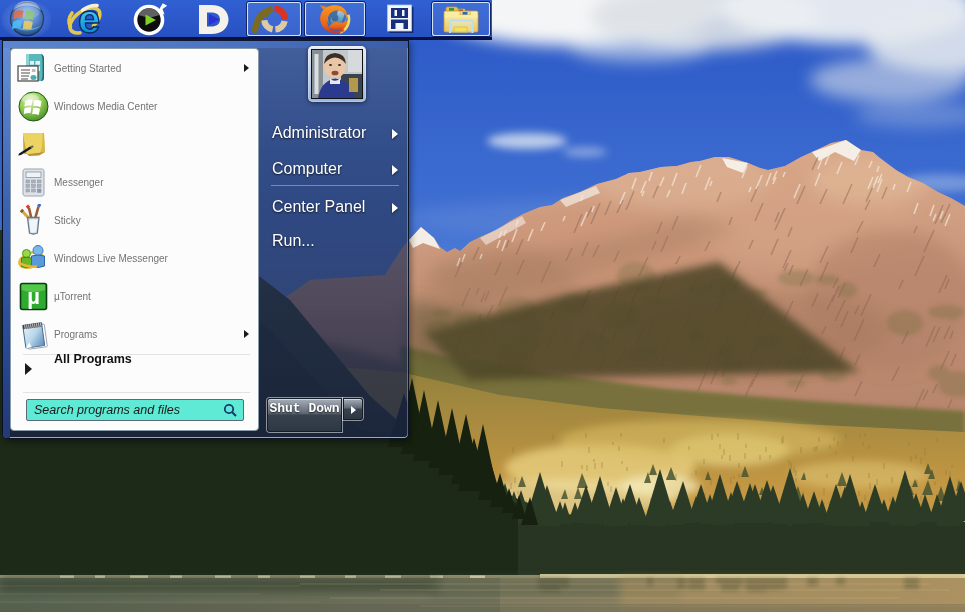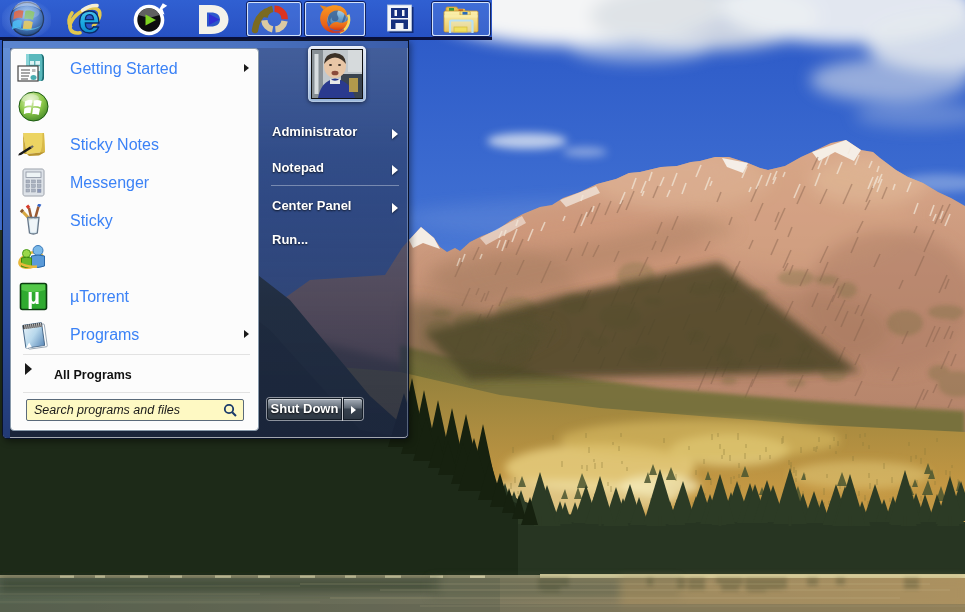--- a/index.html
+++ b/index.html
@@ -15,43 +15,43 @@
   
   #menu{left:2px;top:39px;width:407px;height:400px;border-radius:0 0 5px 5px;
     border:1px solid #0a1228;border-top:2px solid #0e1630;
     background:linear-gradient(rgba(72,96,148,0.85),rgba(48,68,112,0.74) 28%,rgba(32,44,80,0.7) 65%,rgba(26,36,66,0.82));
     box-shadow:inset 0 1px 0 rgba(255,255,255,0.55),inset 0 -1px 0 rgba(255,255,255,0.6),
       inset -1px 0 0 rgba(200,220,250,0.35),inset 1px 0 0 rgba(200,220,250,0.35),
       2px 3px 6px rgba(0,0,0,0.4);box-sizing:border-box;}
   #leftpanel{left:7px;top:7px;width:249px;height:383px;background:#fcfcfc;
     border-radius:4px;border:1px solid #8899aa;box-sizing:border-box;
     box-shadow:inset 0 0 0 1px rgba(255,255,255,0.8);}
-  .mitem{position:absolute;left:59px;height:38px;line-height:38px;font-size:16px;color:#3b82f6;}
+  .mitem{position:absolute;left:43px;height:38px;line-height:38px;font-size:10px;color:#737373;}
   .micon{position:absolute;left:6px;width:33px;height:33px;}
   .marrow{left:233px;width:0;height:0;border-left:5px solid #1a1a1a;
     border-top:4px solid transparent;border-bottom:4px solid transparent;}
-  .rtext{position:absolute;left:269px;color:#fff;font-size:13px;font-weight:bold;
+  .rtext{position:absolute;left:269px;color:#fff;font-size:16px;font-weight:normal;
     text-shadow:0 1px 2px rgba(0,0,0,0.75);}
   .rarr{left:389px;width:0;height:0;border-left:6px solid #fff;
     border-top:5px solid transparent;border-bottom:5px solid transparent;
     filter:drop-shadow(0 1px 1px rgba(0,0,0,0.6));}
   #userpic{left:305px;top:5px;width:58px;height:56px;border-radius:5px;
     background:linear-gradient(rgba(250,252,255,0.9),rgba(180,210,240,0.75));
     box-shadow:0 1px 4px rgba(0,0,0,0.5),inset 0 0 2px #fff;
     padding:3px;box-sizing:border-box;}
   #userpic svg{border:1.5px solid #111;display:block;}
-  #searchbox{left:15px;width:218px;height:22px;top:350px;background:#fef9c3;
+  #searchbox{left:15px;width:218px;height:22px;top:350px;background:#5eead4;
     border:1px solid #5a6a7a;border-radius:2px;box-sizing:border-box;}
   #searchtext{position:absolute;left:7px;top:0;height:20px;line-height:20px;
     font-style:italic;font-size:12.5px;color:#1a1a1a;}
-  #shutdown{left:264px;top:357px;width:75px;height:22px;border-radius:3px 0 0 3px;
+  #shutdown{left:264px;top:357px;width:75px;height:34px;border-radius:3px 0 0 3px;
     background:linear-gradient(#a6aeb8,#5e6874 45%,#38424e 50%,#2e3844);
     border:1px solid #141c26;box-sizing:border-box;color:#fff;font-size:13px;font-weight:bold;
     text-align:center;line-height:20px;text-shadow:0 1px 2px rgba(0,0,0,0.8);
-    box-shadow:0 0 0 1px rgba(255,255,255,0.5),inset 0 1px 0 rgba(255,255,255,0.5);}
+    box-shadow:0 0 0 1px rgba(255,255,255,0.5),inset 0 1px 0 rgba(255,255,255,0.5);font-family:Liberation Mono, monospace;}
   #shutarrow{left:340px;top:357px;width:20px;height:22px;border-radius:0 3px 3px 0;
     background:linear-gradient(#a6aeb8,#5e6874 45%,#38424e 50%,#2e3844);
     border:1px solid #141c26;box-sizing:border-box;
     box-shadow:0 0 0 1px rgba(255,255,255,0.5),inset 0 1px 0 rgba(255,255,255,0.5);}
   #shutarrow span{position:absolute;left:7px;top:7px;width:0;height:0;
     border-left:5px solid #fff;border-top:4px solid transparent;border-bottom:4px solid transparent;}
 </style>
 </head>
 <body>
 <div id="stage">
@@ -843,29 +843,29 @@
             </radialGradient>
           </defs>
           <circle cx="16.5" cy="16.5" r="14.5" fill="url(#wmcg)"></circle>
           <circle cx="16.5" cy="16.5" r="14.5" fill="none" stroke="#1a5a10" stroke-width="1"></circle>
           <path d="M8,11.5 C10.5,10 13,9.7 15.3,10.3 L14.5,15.8 C12.3,15.2 10,15.4 7.5,16.8 Z" fill="#fff"></path>
           <path d="M17,10.5 C19.5,9.6 22,9.8 24.6,11.2 L23.4,17.2 C21.2,16 18.9,15.8 16.3,16.2 Z" fill="#fff"></path>
           <path d="M7.3,18.5 C9.8,17.2 12.2,17 14.3,17.6 L13.5,23.2 C11.4,22.7 9.2,22.9 6.8,24.2 Z" fill="#fff"></path>
           <path d="M16.1,17.9 C18.5,17.4 20.8,17.6 23,18.7 L21.7,25 C19.6,24 17.4,23.8 15.1,24.2 Z" fill="#fff"></path>
           <ellipse cx="13" cy="8.5" rx="9" ry="4.5" fill="#fff" opacity="0.35"></ellipse>
         </svg>
+      <div class="mitem" style="top:39px">Windows Media Center</div>
       <svg class="micon" style="top:79px" viewBox="0 0 33 33">
           <path d="M6,5 L27,5 L28,24 L10,26 Z" fill="#ecd462"></path>
           <path d="M6,5 L10,26 L8,26 Q6.5,26 6.3,24 Z" fill="#c8a838"></path>
           <path d="M27,5 L28,24 L22,27 Q26,21 25.5,5 Z" fill="#d8b948"></path>
           <path d="M10,26 L28,24 L22,27.5 L12,28 Z" fill="#b89430"></path>
           <path d="M2,25.5 L13,18.5 L14.8,20.3 L4,27 L1.2,27.6 Z" fill="#1a1a1a"></path>
           <path d="M13,18.5 L15.5,17.2 L16.8,18.8 L14.8,20.3 Z" fill="#666"></path>
         </svg>
-      <div class="mitem" style="top:77px">Sticky Notes</div>
       <svg class="micon" style="top:117px" viewBox="0 0 33 33">
           <rect x="6" y="3" width="21" height="27" rx="2" fill="#dde2e8" stroke="#7a8290" stroke-width="1"></rect>
           <rect x="6" y="3" width="21" height="27" rx="2" fill="none" stroke="#fff" stroke-width="0.8" opacity="0.6"></rect>
           <rect x="9" y="6" width="15" height="5.5" fill="#eef4f6" stroke="#8a92a0" stroke-width="0.8"></rect>
           <g fill="#aab2c0" stroke="#8a92a0" stroke-width="0.5">
             <rect x="9" y="14" width="3.6" height="3"></rect>
             <rect x="14.7" y="14" width="3.6" height="3"></rect>
             <rect x="20.4" y="14" width="3.6" height="3"></rect>
             <rect x="9" y="18.5" width="3.6" height="3"></rect>
             <rect x="14.7" y="18.5" width="3.6" height="3"></rect>
@@ -887,20 +887,21 @@
         </svg>
       <div class="mitem" style="top:153px">Sticky</div>
       <svg class="micon" style="top:193px" viewBox="0 0 33 33">
           <ellipse cx="14" cy="18" rx="12" ry="7" fill="none" stroke="#e8b83a" stroke-width="2.6" transform="rotate(-20 14 18)"></ellipse>
           <circle cx="21" cy="8.5" r="5" fill="#7ab8e8" stroke="#3a78b8" stroke-width="1"></circle>
           <path d="M14.5,14 Q21,12 27.5,14 L27.5,24 Q21,27 14.5,24 Z" fill="#5a9ad8" stroke="#2a68a8" stroke-width="1"></path>
           <circle cx="9.5" cy="11.5" r="4" fill="#9ad84a" stroke="#4a9a1a" stroke-width="1"></circle>
           <path d="M4.5,16 Q9.5,14.4 14.5,16 L14.5,24.5 Q9.5,26.5 4.5,24.5 Z" fill="#6ab82a" stroke="#3a8a10" stroke-width="1"></path>
           <path d="M2.5,21 Q10,25.5 20,24.5" stroke="#e8b83a" stroke-width="2.6" fill="none"></path>
         </svg>
+      <div class="mitem" style="top:191px">Windows Live Messenger</div>
       <svg class="micon" style="top:231px" viewBox="0 0 33 33">
           <rect x="3.5" y="3.5" width="26" height="26" rx="2" fill="#2faa30"></rect>
           <rect x="3.5" y="3.5" width="26" height="26" rx="2" fill="none" stroke="#0c3c10" stroke-width="1.6"></rect>
           <path d="M4.5,4.5 L28,4.5 L28,10 Q16,14 4.5,10 Z" fill="#5ed050" opacity="0.8"></path>
           <text x="16.5" y="24" font-family="'Liberation Sans',sans-serif" font-weight="bold" font-size="22" text-anchor="middle" fill="#fff">µ</text>
         </svg>
       <div class="mitem" style="top:229px">µTorrent</div>
       <svg class="micon" style="top:269px" viewBox="0 0 33 33">
           <defs>
             <linearGradient id="npg" x1="0" y1="0" x2="1" y2="1">
@@ -916,21 +917,21 @@
             <g stroke="#eee" stroke-width="0.8">
               <path d="M9,6 L9,10 M11,6 L11,10 M13,6 L13,10 M15,6 L15,10 M17,6 L17,10 M19,6 L19,10 M21,6 L21,10 M23,6 L23,10 M25,6 L25,10"></path>
             </g>
             <path d="M7,29 L11,24 L13,29 Z" fill="#fff"></path>
           </g>
         </svg>
       <div class="mitem" style="top:267px">Programs</div>
       <div class="abs marrow" style="top:281px"></div>
       <div class="abs" style="left:12px;right:8px;top:305px;height:1px;background:#e2e2e2"></div>
       <div class="abs" style="top:314px;left:14px;width:0;height:0;border-left:7px solid #1a1a1a;border-top:6px solid transparent;border-bottom:6px solid transparent"></div>
-      <div class="abs" style="top:312px;left:43px;height:28px;line-height:28px;font-weight:bold;font-size:12.5px;color:#111">All Programs</div>
+      <div class="abs" style="top:296px;left:43px;height:28px;line-height:28px;font-weight:bold;font-size:12.5px;color:#111">All Programs</div>
       <div class="abs" style="left:12px;right:8px;top:343px;height:1px;background:#e2e2e2"></div>
       <div class="abs" id="searchbox">
         <span id="searchtext">Search programs and files</span>
         <svg class="abs" style="right:5px;top:3px" width="15" height="15" viewBox="0 0 15 15">
             <circle cx="6" cy="6" r="4.2" fill="none" stroke="#1a3a6a" stroke-width="1.8"></circle>
             <path d="M9.2,9.2 L13,13" stroke="#1a3a6a" stroke-width="2"></path>
           </svg>
       </div>
     </div>
 
@@ -946,21 +947,21 @@
           <ellipse cx="23" cy="23" rx="3.5" ry="2.3" fill="#8a4a3a"></ellipse>
           <ellipse cx="18.5" cy="15" rx="1.5" ry="1" fill="#3a2e24"></ellipse>
           <ellipse cx="27.5" cy="15" rx="1.5" ry="1" fill="#3a2e24"></ellipse>
           <path d="M6,48 Q9,31 23,28.5 Q39,31 43,48 Z" fill="#2a3a8e"></path>
           <path d="M18,28.5 Q23,33 28,28.5 L28,34 L18,34 Z" fill="#e8e8e8"></path>
           <rect x="37" y="28" width="9" height="14" fill="#c8a84a" opacity="0.85"></rect>
         </svg>
     </div>
     <div class="rtext" style="top:83px">Administrator</div>
     <div class="abs rarr" style="top:88px"></div>
-    <div class="rtext" style="top:119px">Notepad</div>
+    <div class="rtext" style="top:119px">Computer</div>
     <div class="abs rarr" style="top:124px"></div>
     <div class="abs" style="left:268px;width:128px;top:144px;height:1px;background:rgba(255,255,255,0.35)"></div>
     <div class="rtext" style="top:157px">Center Panel</div>
     <div class="abs rarr" style="top:162px"></div>
     <div class="rtext" style="top:191px">Run...</div>
     <div class="abs" id="shutdown">Shut Down</div>
     <div class="abs" id="shutarrow">
         <span></span>
       </div>
   </div>

